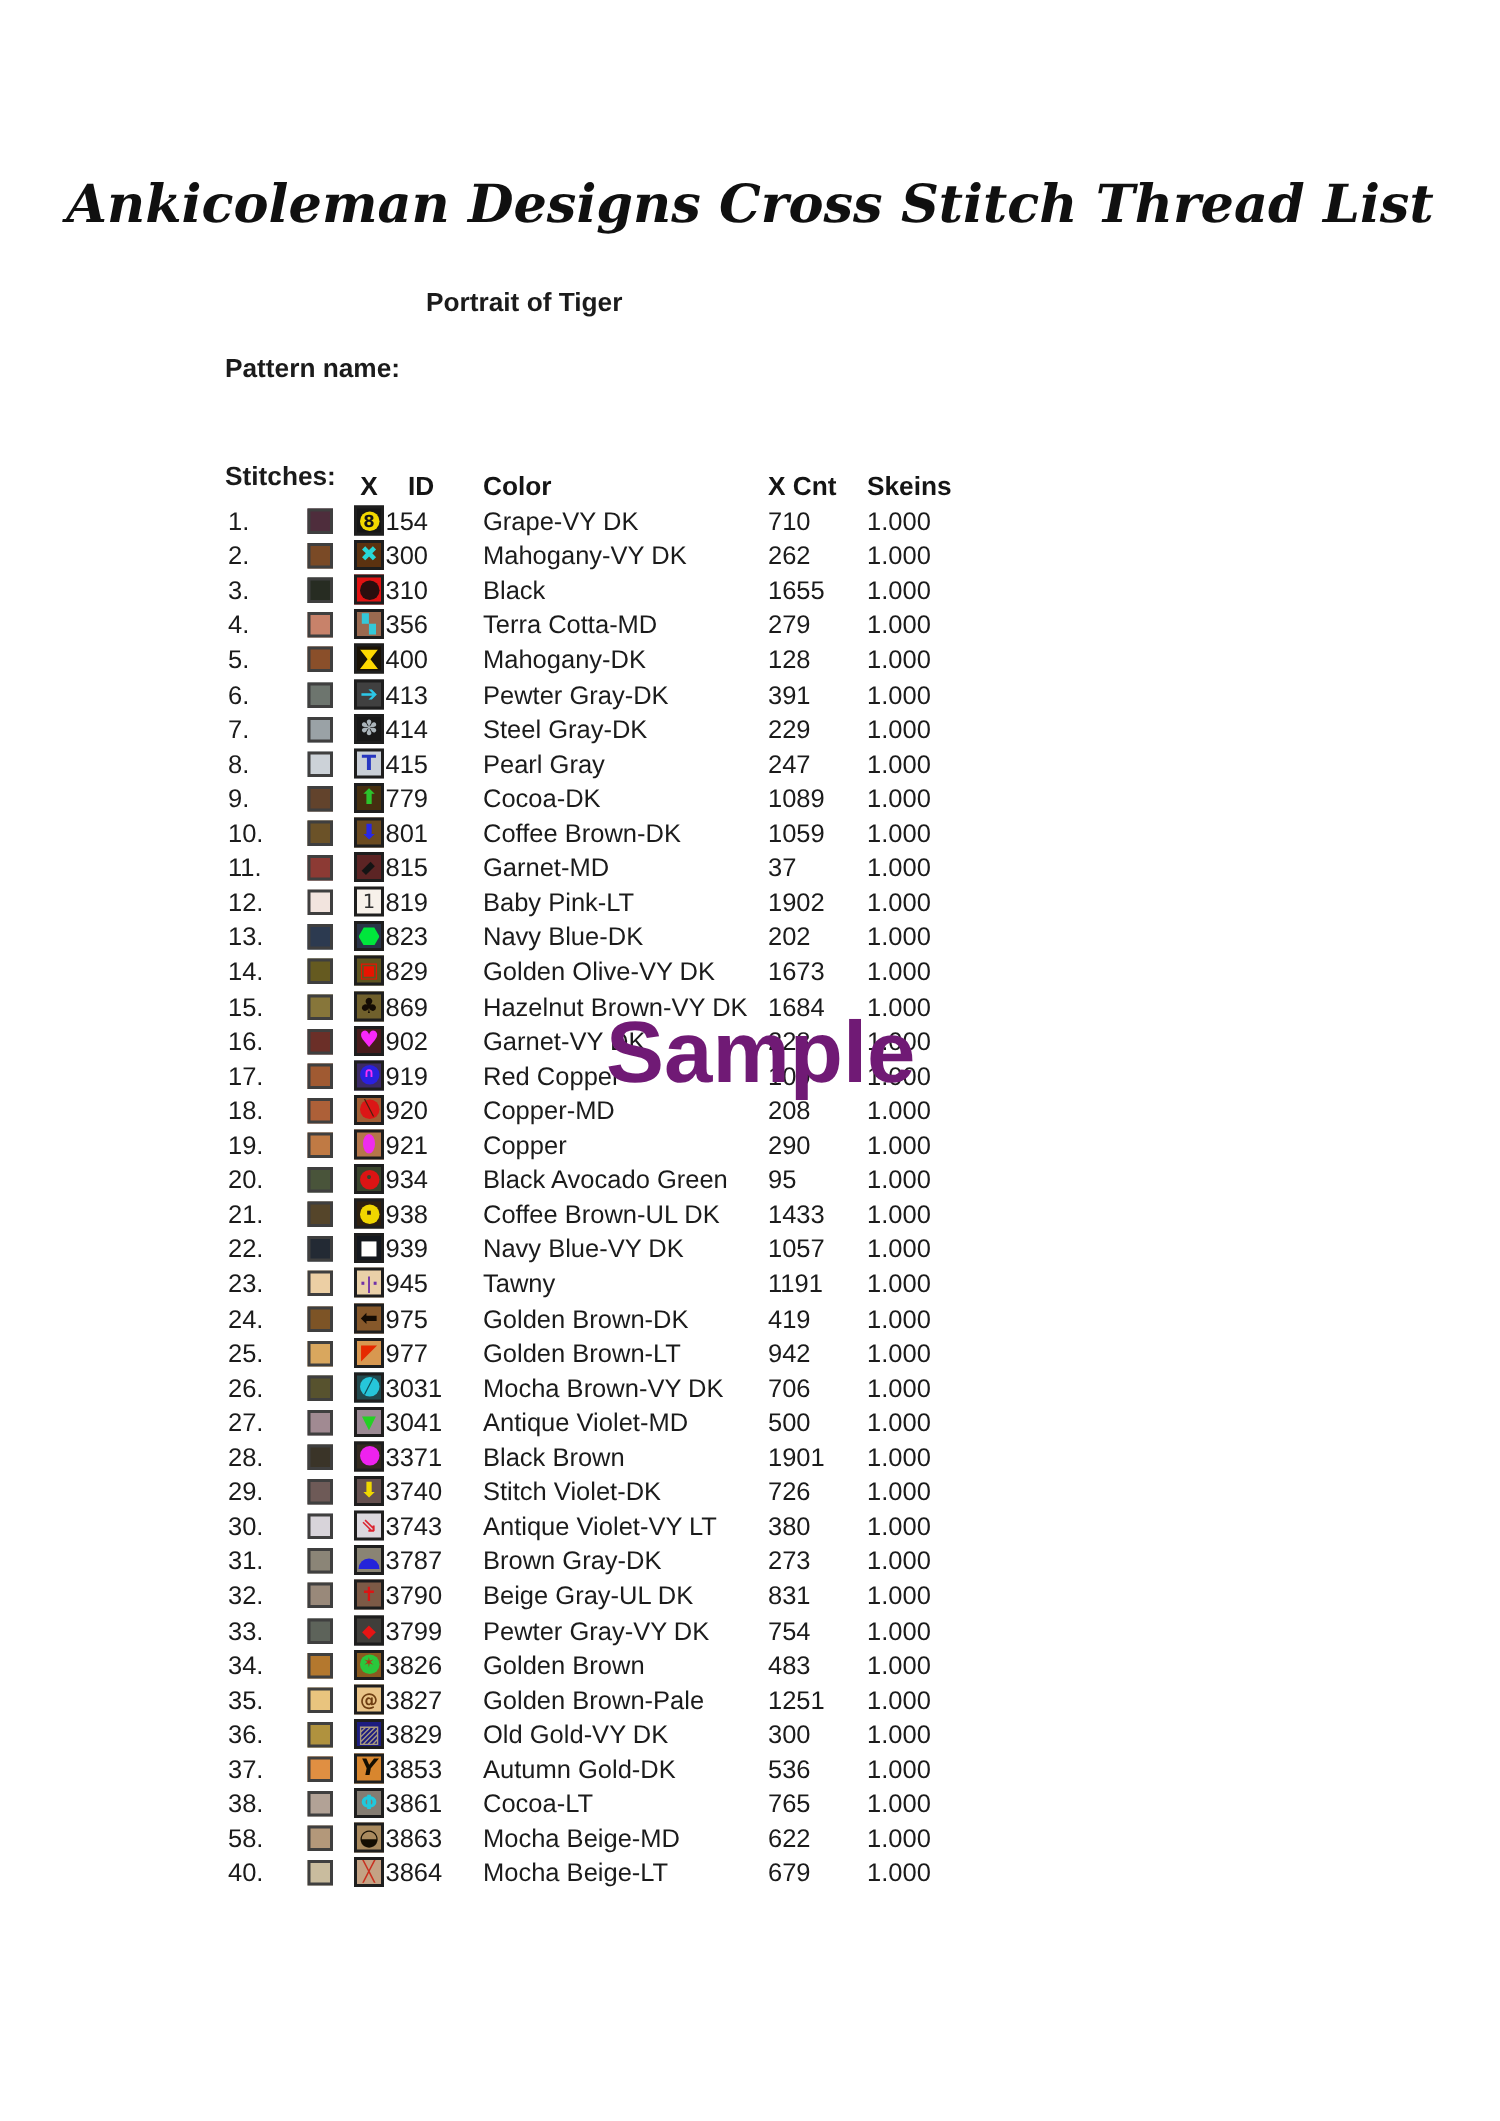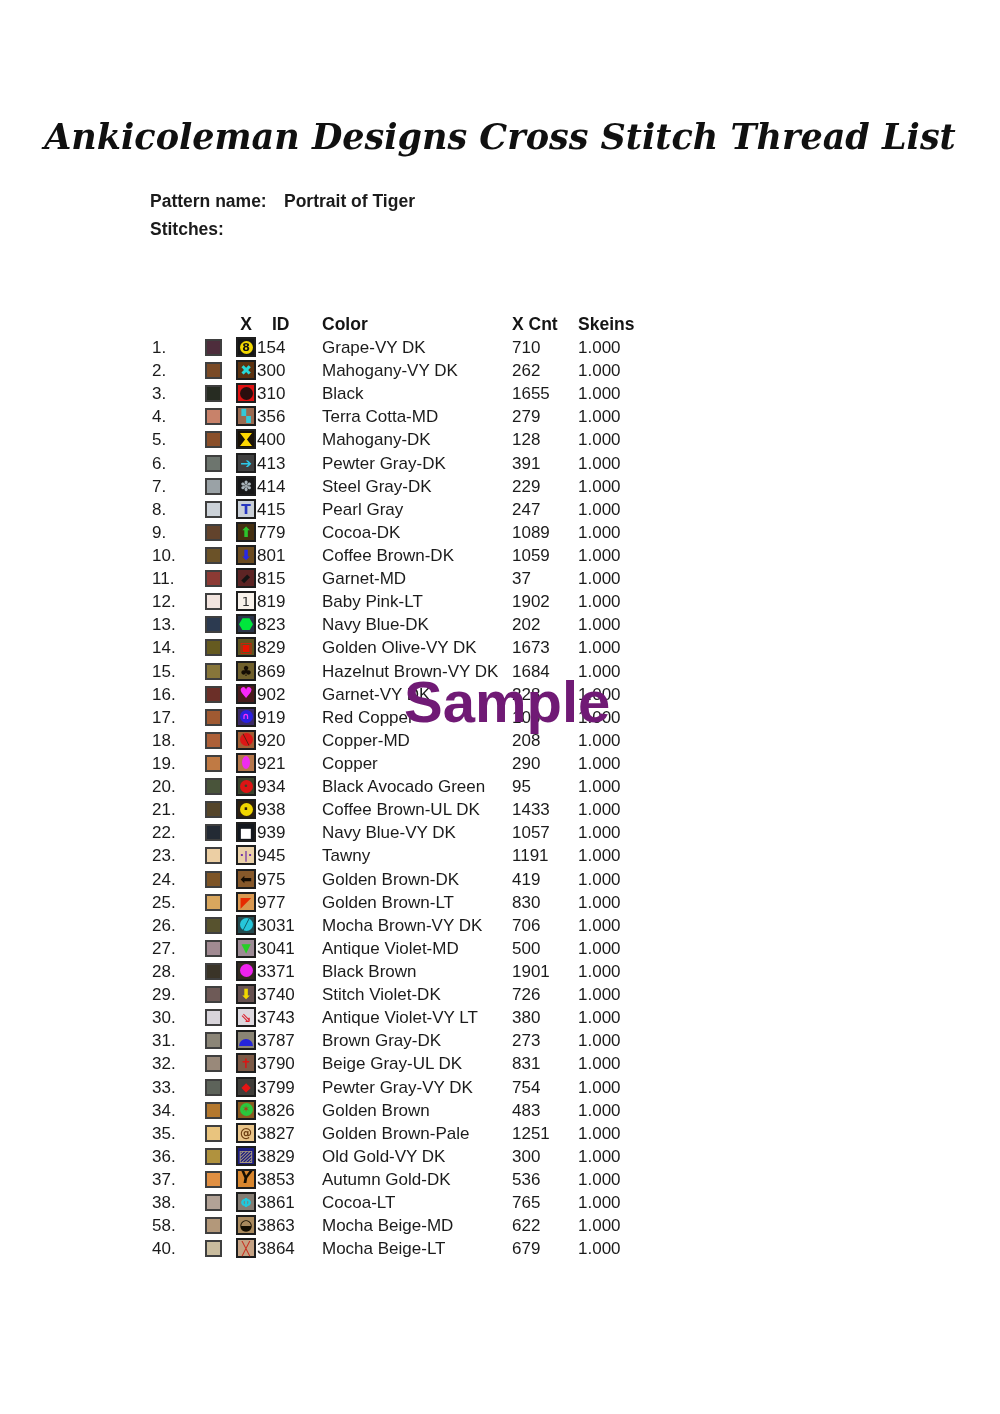--- a/index.html
+++ b/index.html
@@ -4,21 +4,21 @@
 <style>
   html,body{margin:0;padding:0;}
   body{width:1000px;height:1414px;background:#ffffff;position:relative;
        font-family:"Liberation Sans",sans-serif;color:#1a1a1a;overflow:hidden;}
   .page-title{position:absolute;top:116px;left:0;width:1000px;text-align:center;
        font-family:"DejaVu Serif",serif;font-style:italic;font-weight:bold;
        font-size:35px;color:#101010;letter-spacing:0px;}
   .info-block{position:absolute;left:150px;top:187px;font-size:17.5px;font-weight:bold;
        line-height:28px;color:#1b1b1b;}
   .info-row{display:flex;}
-  .info-label{min-width:118px;padding-right:16px;}
+  .info-label{min-width:118px;padding-right:16px;margin-top:44px;}
   .thread-table{position:absolute;left:150px;top:313px;width:600px;}
   .thead{position:relative;height:23px;font-weight:bold;font-size:17.5px;color:#151515;}
   .thead .hc{position:absolute;white-space:nowrap;line-height:23px;}
   .h-x{left:84px;width:24px;text-align:center;}
   .h-id{left:122px;}
   .h-color{left:172px;}
   .h-xcnt{left:362px;}
   .h-skeins{left:428px;}
   .tbody{position:relative;}
   .trow{position:relative;height:23.12px;}
@@ -344,21 +344,21 @@
         <span class="cell c-skeins">1.000</span>
       </div>
       <div class="trow">
         <span class="cell c-num">25.</span>
         <span class="swatch" style="background: rgb(217, 167, 94);"></span>
         <span class="sym" style="background: rgb(216, 152, 80);">
           <span class="glyph" style="color: rgb(230, 42, 0); font-size: 14px;">◤</span>
         </span>
         <span class="cell c-id">977</span>
         <span class="cell c-color">Golden Brown-LT</span>
-        <span class="cell c-xcnt">830</span>
+        <span class="cell c-xcnt">942</span>
         <span class="cell c-skeins">1.000</span>
       </div>
       <div class="trow">
         <span class="cell c-num">26.</span>
         <span class="swatch" style="background: rgb(87, 82, 46);"></span>
         <span class="sym" style="background: rgb(34, 74, 78);">
           <span class="shape shape-disc" style="background: rgb(38, 198, 218);">
             <span class="glyph" style="color: rgb(14, 78, 88); font-size: 10px; font-weight: bold;">╱</span>
           </span>
         </span>

